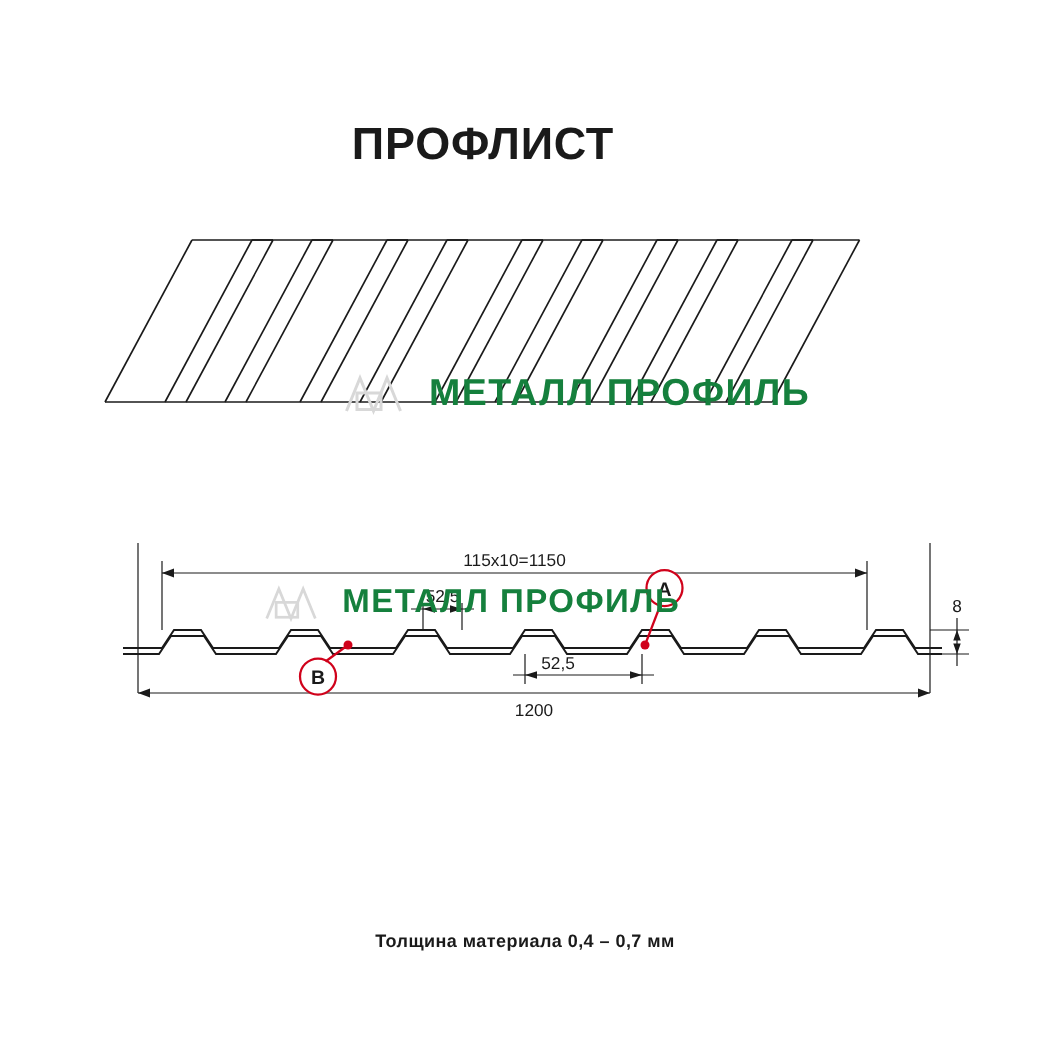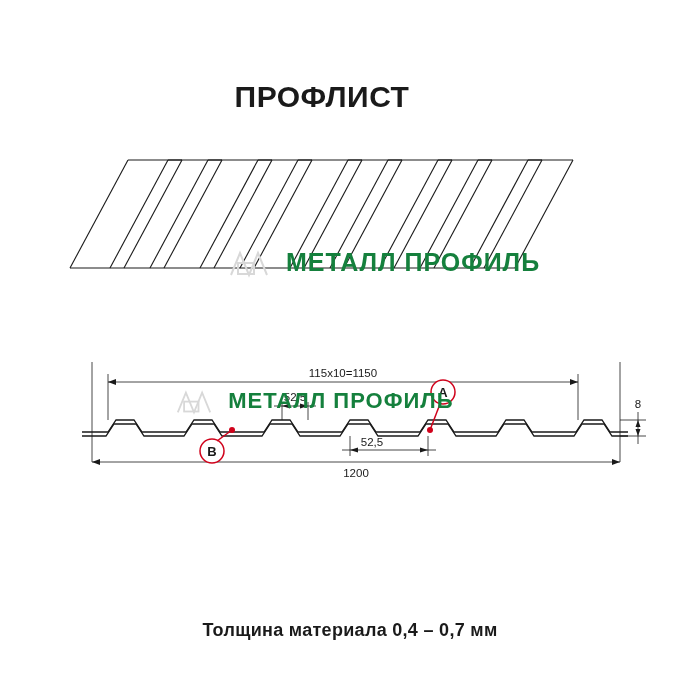--- a/index.html
+++ b/index.html
@@ -54,21 +54,21 @@
     left: 60px;
     width: 590px;
     height: 140px;
   }
   .footer {
     position: absolute;
     top: 620px;
     left: 0;
     width: 700px;
     text-align: center;
-    font-size: 18px;
+    font-size: 12px;
     font-weight: bold;
     letter-spacing: 0.3px;
     color: #1a1a1a;
   }
   .wm {
     position: absolute;
     pointer-events: none;
     user-select: none;
     color: #15803d;
     font-weight: bold;

